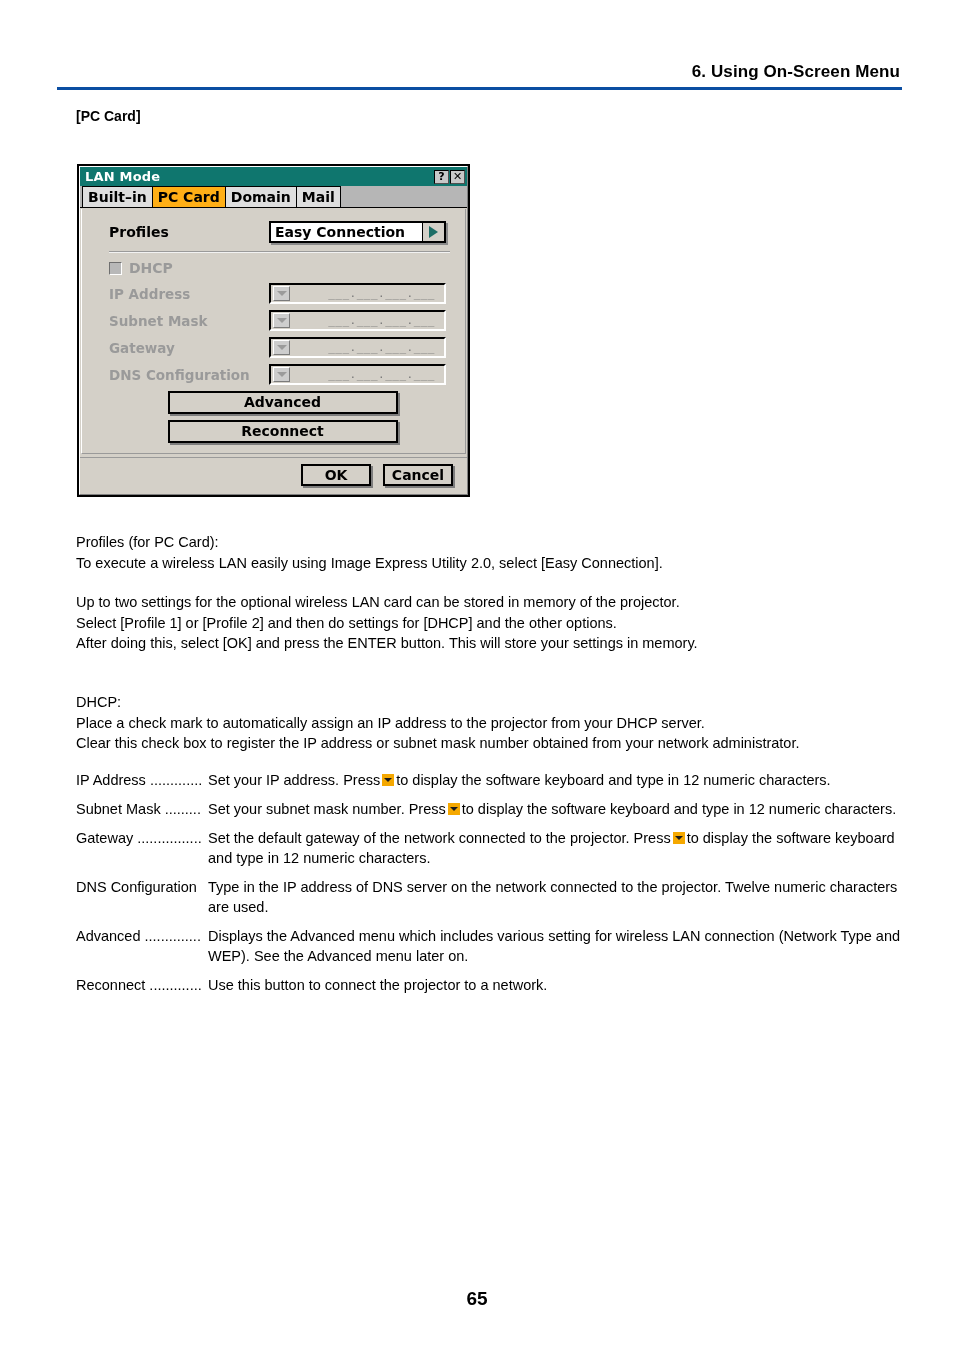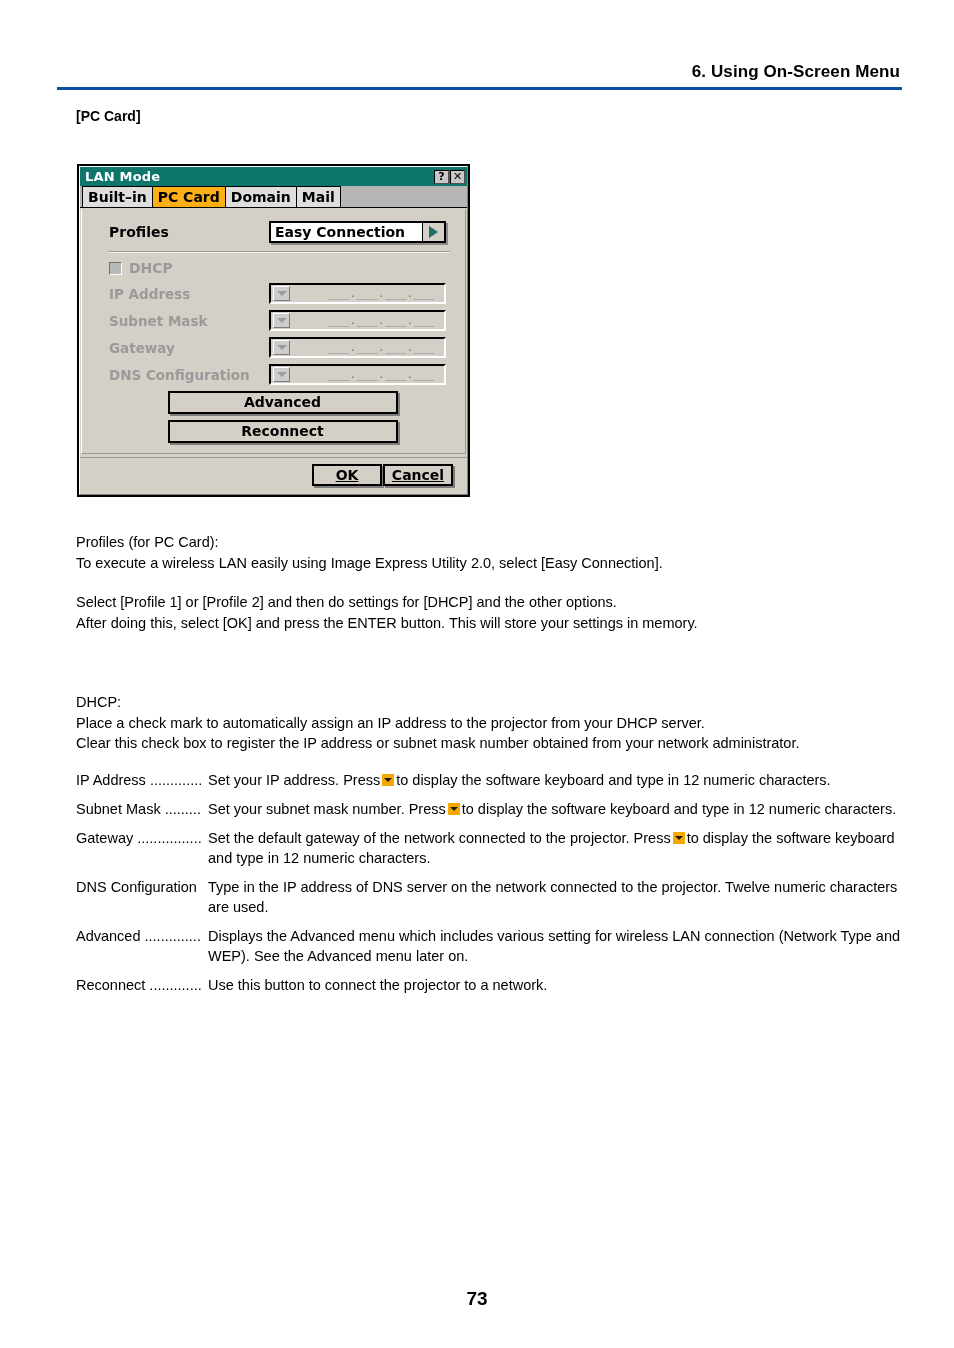--- a/index.html
+++ b/index.html
@@ -285,24 +285,23 @@
     display: block;
   }
   .btn-wrap { padding-left: 18px; }
 
   .dlg-footer {
     background: #d4d0c8;
     display: flex;
     justify-content: flex-end;
     align-items: center;
     padding: 6px 14px 8px 0;
-    gap: 1px;
+    gap: 12px;
     border-top: 1px solid #9a9a9a;
     margin-top: 3px;
-    text-decoration: underline;
   }
   .small-btn {
     width: 70px;
     height: 22px;
     line-height: 18px;
   }
 
   
   .body-text {
     position: absolute;
@@ -464,20 +463,21 @@
 
   </div>
 </div>
 
 <div class="body-text" id="para-profiles">
   <div>Profiles (for PC Card):</div>
   <div>To execute a wireless LAN easily using Image Express Utility 2.0, select [Easy Connection].</div>
 </div>
 
 <div class="body-text" id="para-memory">
+  <div>Up to two settings for the optional wireless LAN card can be stored in memory of the projector.</div>
   <div>Select [Profile 1] or [Profile 2] and then do settings for [DHCP] and the other options.</div>
   <div>After doing this, select [OK] and press the ENTER button. This will store your settings in memory.</div>
 </div>
 
 <div class="body-text" id="para-dhcp">
   <div>DHCP:</div>
   <div>Place a check mark to automatically assign an IP address to the projector from your DHCP server.</div>
   <div>Clear this check box to register the IP address or subnet mask number obtained from your network administrator.</div>
 </div>
 
@@ -508,13 +508,13 @@
     <span class="def-desc">Displays the Advanced menu which includes various setting for wireless LAN connection (Network Type and WEP). See the Advanced menu later on.</span>
   </div>
 
   <div class="def-row">
     <span class="def-term">Reconnect .............</span>
     <span class="def-desc">Use this button to connect the projector to a network.</span>
   </div>
 
 </div>
 
-<div class="page-number">73</div>
+<div class="page-number">65</div>
 
 </body></html>

